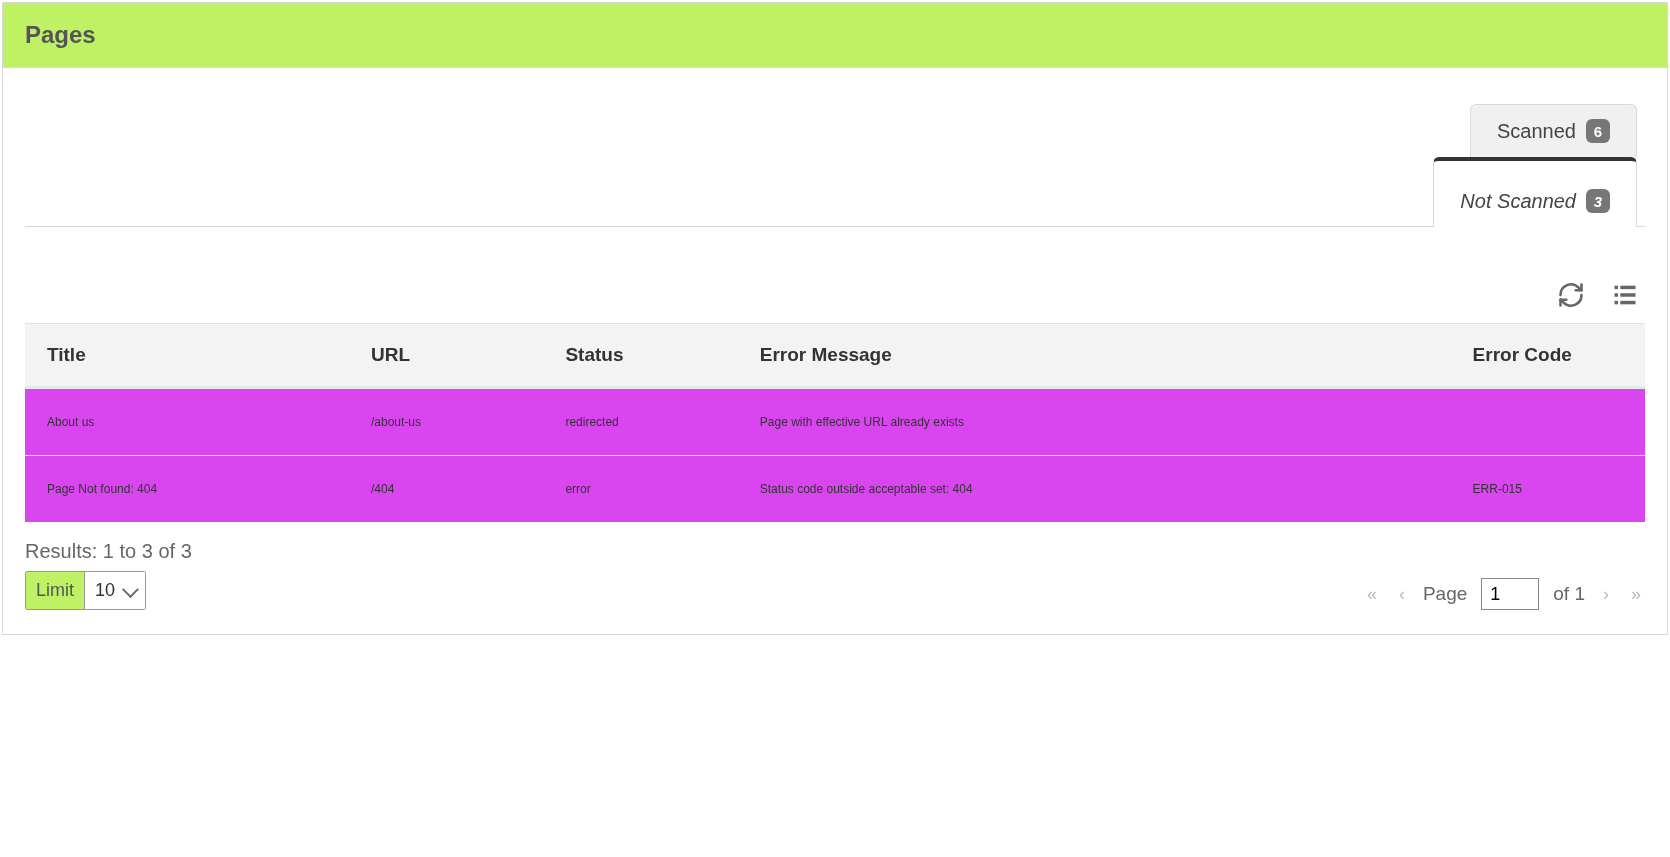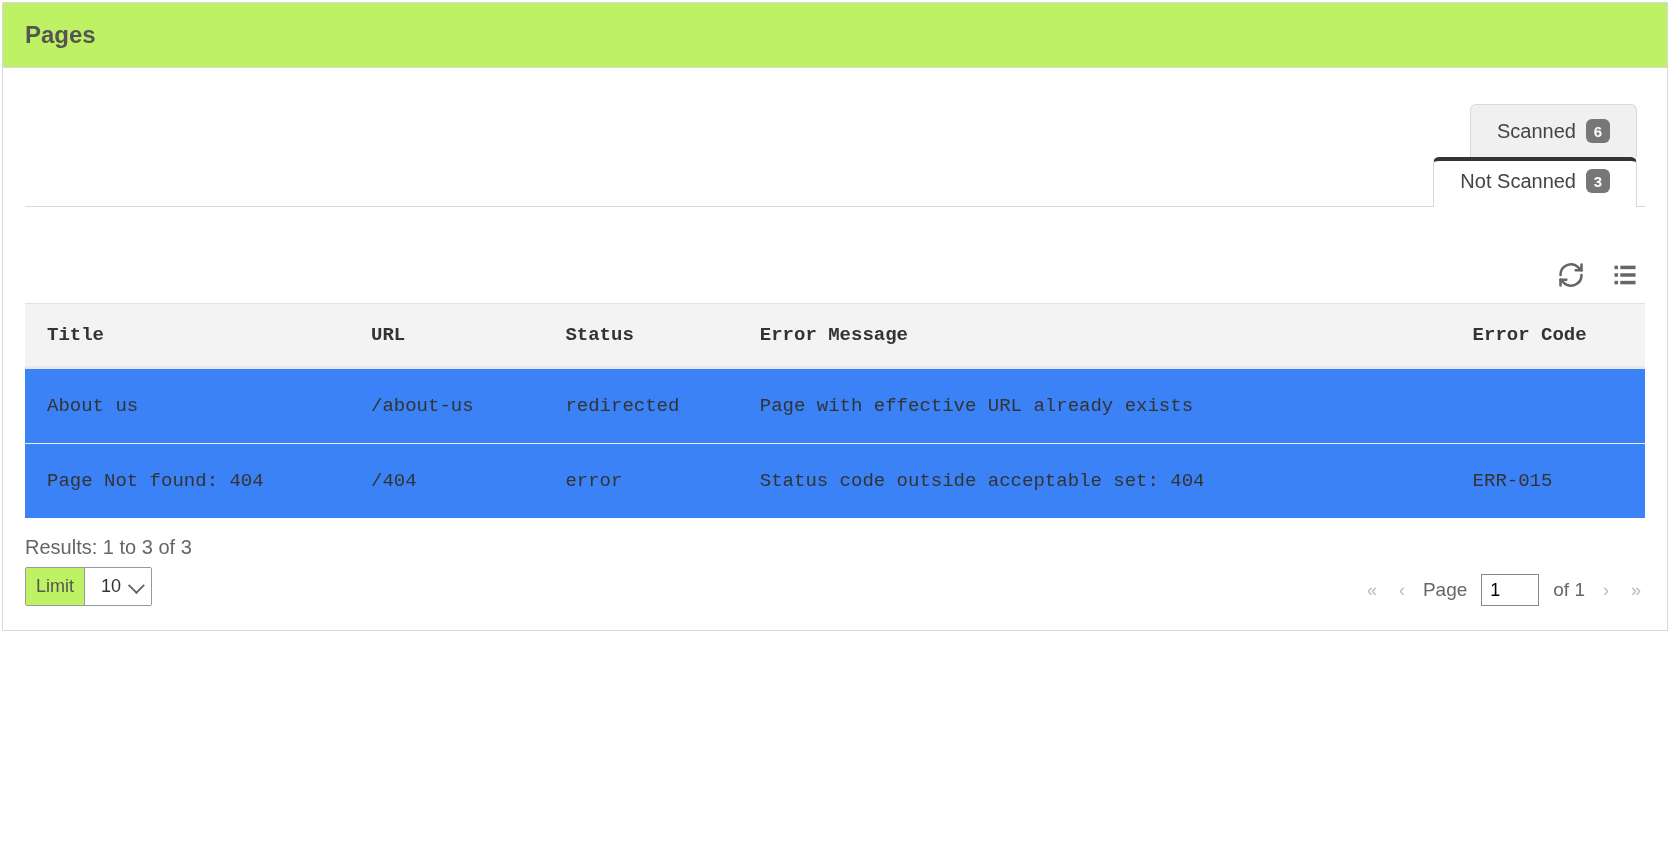--- a/index.html
+++ b/index.html
@@ -44,21 +44,22 @@
     border-radius: 6px 6px 0 0;
     background: #f0f0f0;
     margin-right: 8px;
     position: relative;
     cursor: pointer;
   }
   .tab.active {
     background: #fff;
     border-top: 4px solid #333;
     margin-bottom: -1px;
-    padding-top: 8px;
+    padding-top: 28px;
+    font-style: italic;
   }
   .badge {
     display: inline-flex;
     align-items: center;
     justify-content: center;
     min-width: 24px;
     height: 24px;
     padding: 0 7px;
     border-radius: 6px;
     background: #777;
@@ -75,36 +76,35 @@
   .tool-icon {
     width: 28px;
     height: 28px;
     color: #666;
     cursor: pointer;
   }
   .tool-icon svg { width: 100%; height: 100%; }
   table.data {
     width: 100%;
     border-collapse: collapse;
-    background: #3b82f6;
-    font-family: Liberation Mono, monospace;
+    background: #d946ef;
   }
   table.data thead th {
     text-align: left;
     background: #f3f3f3;
     padding: 20px 22px;
     font-size: 19px;
     font-weight: bold;
     color: #333;
     border-top: 1px solid #e2e2e2;
     border-bottom: 3px solid #e5e8ec;
   }
   table.data tbody td {
     padding: 26px 22px;
-    font-size: 19px;
+    font-size: 12px;
     color: #333;
     border-bottom: 1px solid #ececec;
   }
   table.data tbody tr:last-child td { border-bottom: none; }
   .footer {
     display: flex;
     align-items: flex-end;
     justify-content: space-between;
     margin-top: 18px;
     gap: 36px;
@@ -128,21 +128,20 @@
     border-right: 1px solid #999;
   }
   .limit-select {
     display: flex;
     align-items: center;
     gap: 8px;
     padding: 8px 10px;
     font-size: 18px;
     background: #fff;
     cursor: pointer;
-    margin-left: 6px;
   }
   .chev {
     width: 12px; height: 12px;
     border-right: 2px solid #666;
     border-bottom: 2px solid #666;
     transform: rotate(45deg) translateY(-2px);
   }
   .pager {
     display: flex;
     align-items: center;

